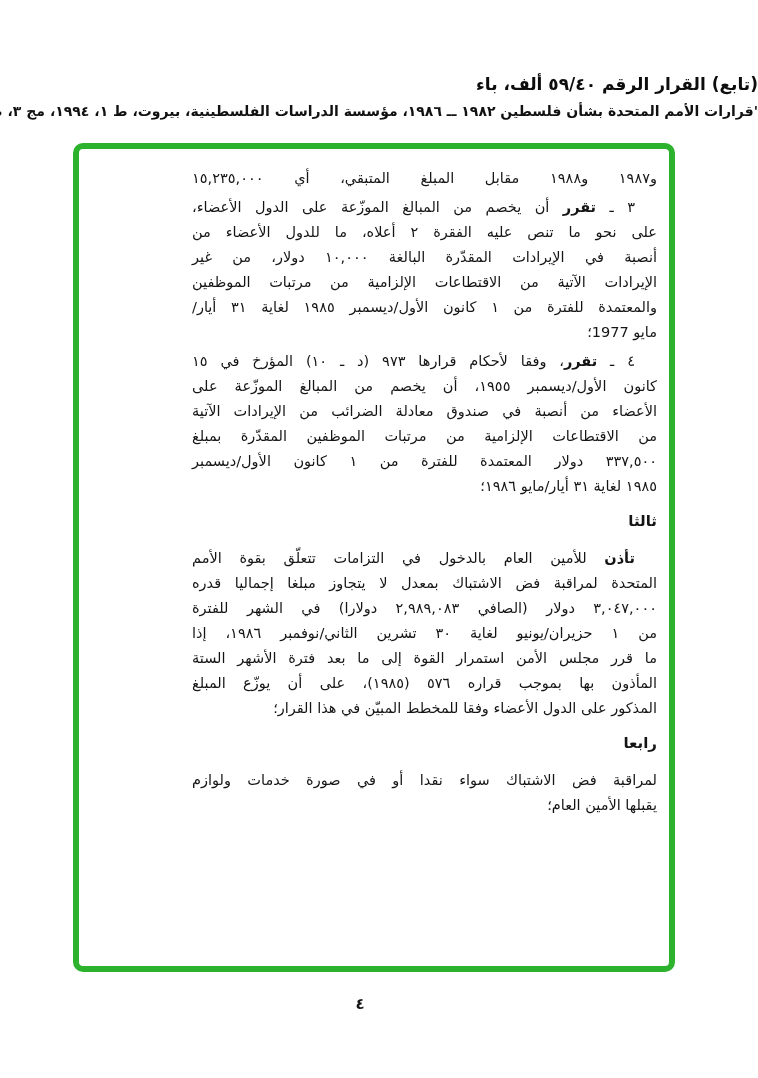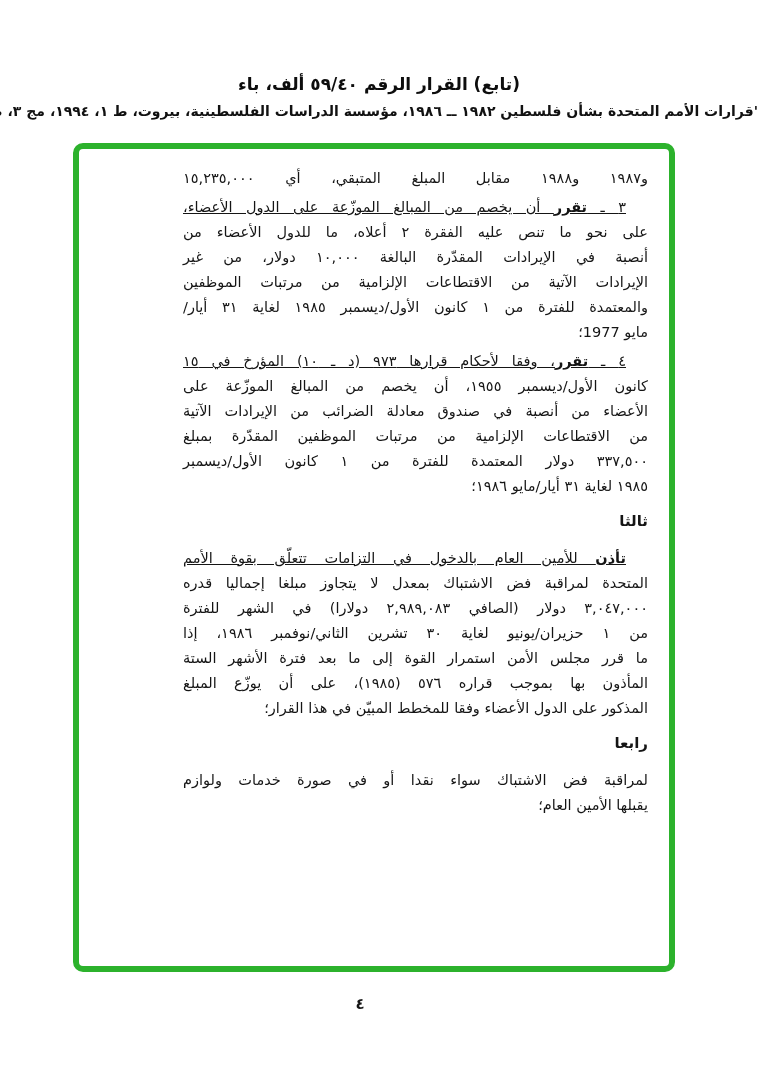--- a/index.html
+++ b/index.html
@@ -14,21 +14,21 @@
     font-family: "DejaVu Sans", sans-serif;
     color: #151515;
     overflow: hidden;
   }
   .page-header {
     position: absolute;
     top: 74px;
     left: 0;
     width: 758px;
     direction: rtl;
-    text-align: center;
+    text-align: right;
   }
   .doc-title {
     font-size: 17px;
     font-weight: bold;
     color: #0d0d0d;
     letter-spacing: 0.2px;
   }
   .doc-source {
     margin-top: 9px;
     font-size: 14px;
@@ -42,33 +42,33 @@
     top: 143px;
     width: 590px;
     height: 817px;
     border: 6px solid #2cb22c;
     border-radius: 10px;
     background: transparent;
   }
   .doc-body {
     position: absolute;
     top: 166px;
-    left: 183px;
+    left: 192px;
     width: 465px;
     direction: rtl;
     font-size: 14.5px;
     line-height: 25px;
   }
   .para { margin: 0 0 4px 0; }
   .tline {
     text-align: justify;
     text-align-last: justify;
   }
   .tline-end { text-align-last: right; }
-  .tline-indent { padding-right: 22px; text-decoration: underline; }
+  .tline-indent { padding-right: 22px; }
   .kw { font-weight: bold; }
   .section-heading {
     margin: 10px 0 12px 0;
     text-align: right;
     font-weight: bold;
     font-size: 15px;
   }
   .page-number {
     position: absolute;
     top: 995px;

